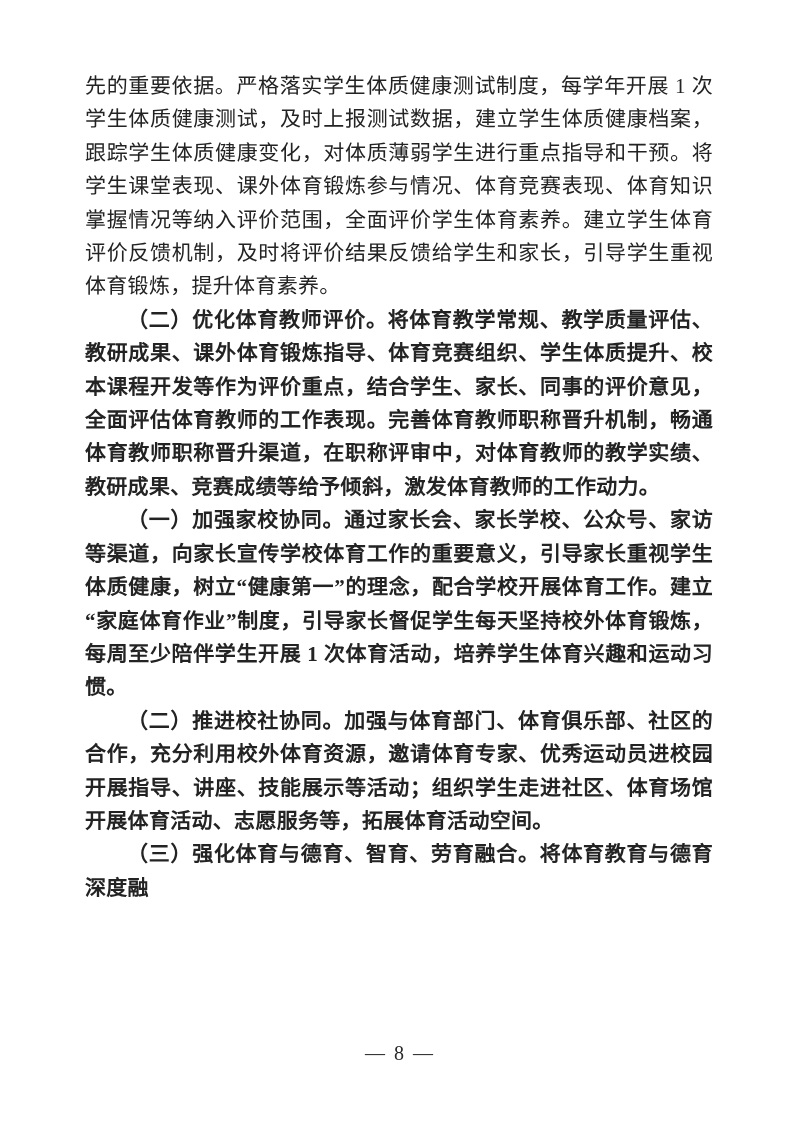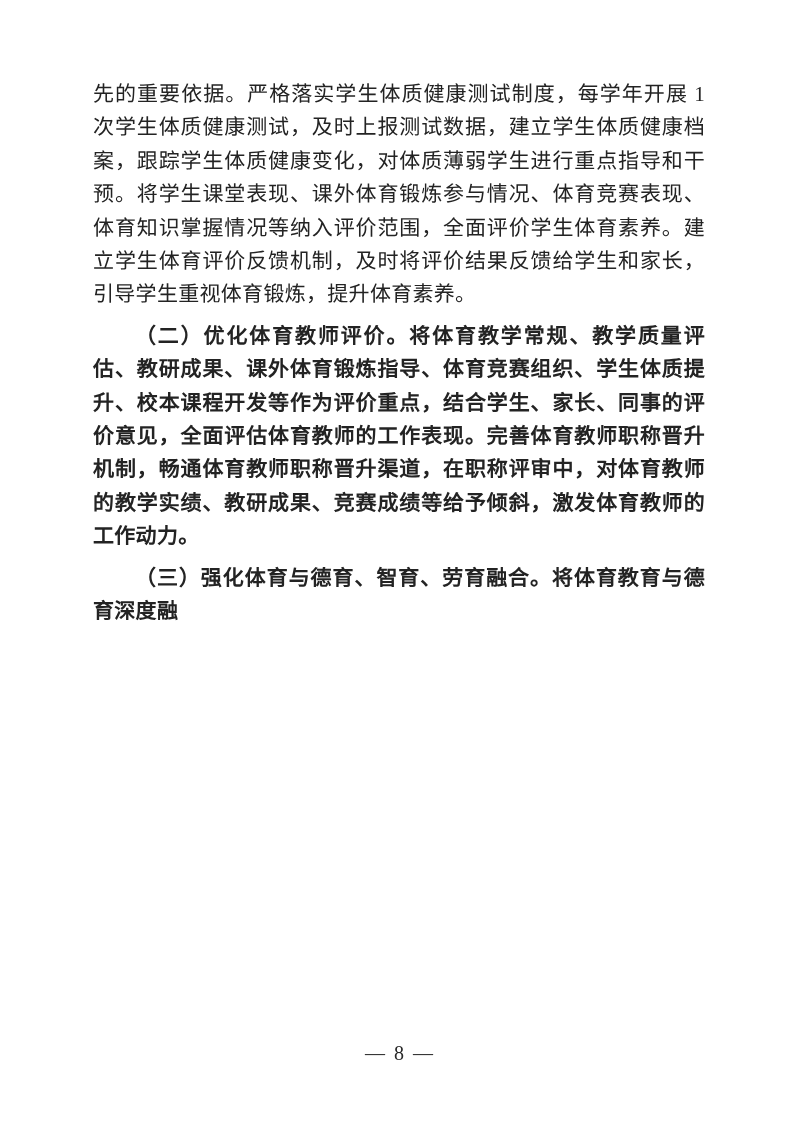--- a/index.html
+++ b/index.html
@@ -16,21 +16,21 @@
     font-family: "Liberation Serif", "DejaVu Serif", serif;
     color: #232323;
   }
   .content {
     position: absolute;
     left: 85px;
     top: 70px;
     width: 628px;
   }
   p.doc-para {
-    margin: 8px;
+    margin: 0;
     padding: 0;
     font-size: 21px;
     line-height: 33.4px;
     text-align: justify;
     text-justify: inter-ideograph;
     letter-spacing: 0.3px;
     word-break: break-all;
   }
   p.indent {
     text-indent: 2em;
@@ -47,16 +47,18 @@
     color: #2a2a2a;
   }
 </style>
 </head>
 <body>
 
 <div class="page">
   <div class="content">
     <p class="doc-para">先的重要依据。严格落实学生体质健康测试制度，每学年开展 1 次学生体质健康测试，及时上报测试数据，建立学生体质健康档案，跟踪学生体质健康变化，对体质薄弱学生进行重点指导和干预。将学生课堂表现、课外体育锻炼参与情况、体育竞赛表现、体育知识掌握情况等纳入评价范围，全面评价学生体育素养。建立学生体育评价反馈机制，及时将评价结果反馈给学生和家长，引导学生重视体育锻炼，提升体育素养。</p>
     <p class="doc-para indent">（二）优化体育教师评价。将体育教学常规、教学质量评估、教研成果、课外体育锻炼指导、体育竞赛组织、学生体质提升、校本课程开发等作为评价重点，结合学生、家长、同事的评价意见，全面评估体育教师的工作表现。完善体育教师职称晋升机制，畅通体育教师职称晋升渠道，在职称评审中，对体育教师的教学实绩、教研成果、竞赛成绩等给予倾斜，激发体育教师的工作动力。</p>
+    <p class="doc-para indent">（一）加强家校协同。通过家长会、家长学校、公众号、家访等渠道，向家长宣传学校体育工作的重要意义，引导家长重视学生体质健康，树立“健康第一”的理念，配合学校开展体育工作。建立“家庭体育作业”制度，引导家长督促学生每天坚持校外体育锻炼，每周至少陪伴学生开展 1 次体育活动，培养学生体育兴趣和运动习惯。</p>
+    <p class="doc-para indent">（二）推进校社协同。加强与体育部门、体育俱乐部、社区的合作，充分利用校外体育资源，邀请体育专家、优秀运动员进校园开展指导、讲座、技能展示等活动；组织学生走进社区、体育场馆开展体育活动、志愿服务等，拓展体育活动空间。</p>
     <p class="doc-para indent">（三）强化体育与德育、智育、劳育融合。将体育教育与德育深度融</p>
   </div>
   <div class="footer">— 8 —</div>
 </div>
 
 </body></html>

